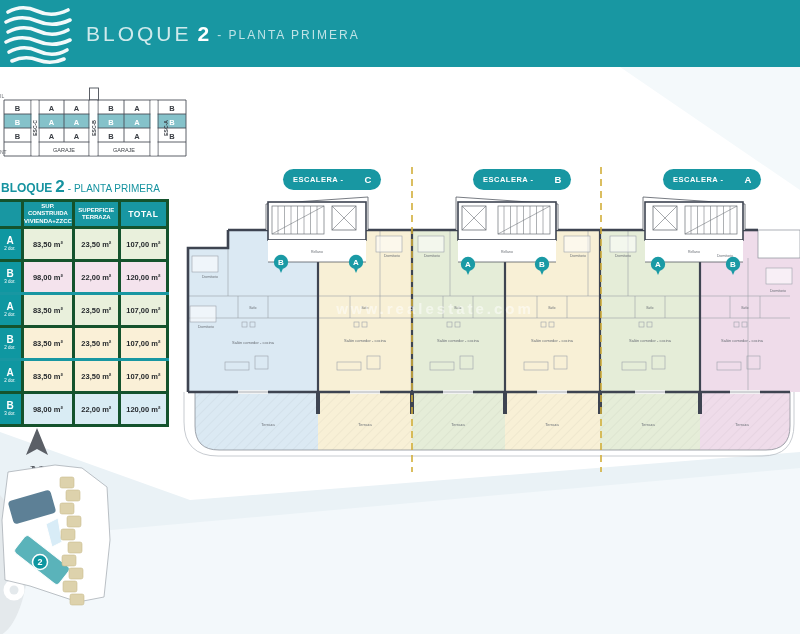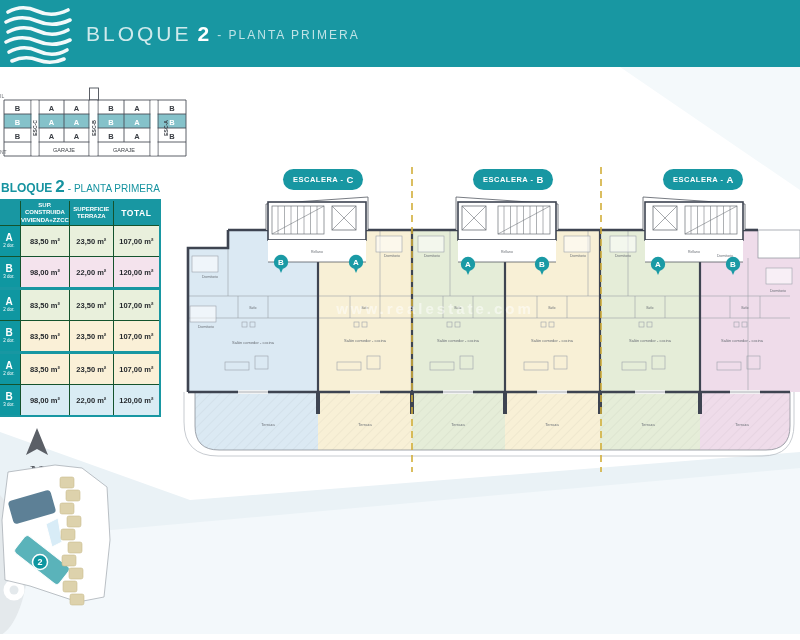--- a/index.html
+++ b/index.html
@@ -18,37 +18,37 @@
   .htitle .sub{font-size:12px;letter-spacing:2px;color:#bfe3e6;margin-left:2px;padding-top:3px;}
 
   
   .plan-title{position:absolute;left:1px;top:177px;display:flex;align-items:baseline;gap:3px;z-index:4;color:#1693a0;}
   .plan-title .b1{font-size:12px;font-weight:bold;}
   .plan-title .b2{font-size:17px;font-weight:bold;}
   .plan-title .b3{font-size:10px;}
 
   
   .area-table{position:absolute;left:-4px;top:199px;border-collapse:collapse;z-index:4;background:#fff;}
-  .area-table td,.area-table th{border:1px solid #14532d;padding:0;text-align:center;vertical-align:middle;}
+  .area-table td,.area-table th{border:3px solid #14532d;padding:0;text-align:center;vertical-align:middle;}
   .area-table{border:2px solid #1897a2;}
   .area-table th{background:#1897a2;color:#fff;font-size:6px;font-weight:bold;line-height:1.25;height:24px;}
   .area-table th.total{font-size:8.5px;letter-spacing:.5px;}
   .area-table td{height:30px;font-size:7.5px;font-weight:bold;color:#24282c;}
   .cw0{width:22px;} .cw1{width:47px;} .cw2{width:43px;} .cw3{width:45px;}
   tr.sep td{border-bottom:3px solid #1897a2;}
   td.unit{background:#0f97a1;color:#fff;}
   td.unit .ul{font-size:10px;font-weight:bold;line-height:1;}
   td.unit .ud{font-size:4.5px;font-weight:normal;line-height:1.4;}
   tr.rg td{background:#e9f0dc;} tr.rp td{background:#f4e3ed;}
   tr.rc td{background:#faf0d7;} tr.rb td{background:#d9ecf4;}
   tr.rg td.unit,tr.rp td.unit,tr.rc td.unit,tr.rb td.unit{background:#0f97a1;}
 
   
   .pill{position:absolute;top:169px;height:21px;border-radius:11px;background:#1897a2;color:#fff;
-        display:flex;align-items:center;justify-content:center;gap:3px;padding:0 10px;z-index:6;}
+        display:flex;align-items:center;justify-content:center;gap:21px;padding:0 10px;z-index:6;}
   .pill .pfx{font-size:7.5px;font-weight:bold;letter-spacing:.5px;}
   .pill .ltr{font-size:9.5px;font-weight:bold;}
 
   .z1{z-index:1;} .z3{z-index:3;} .z4{z-index:4;}
 </style>
 </head>
 <body>
 
 <div class="page">
 

